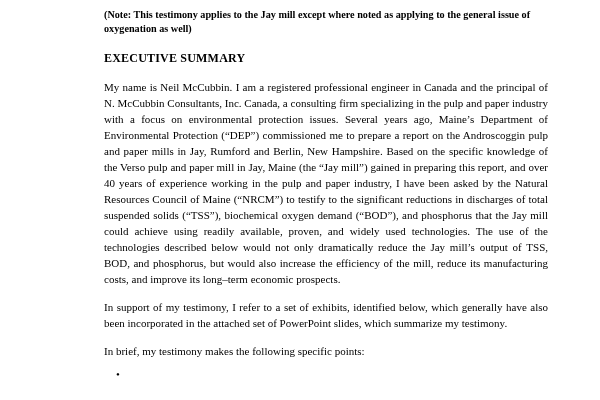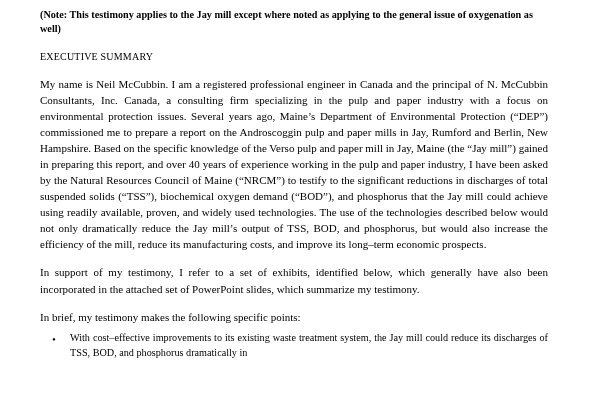--- a/index.html
+++ b/index.html
@@ -11,33 +11,33 @@
     height: 400px;
     background: #ffffff;
     font-family: "Liberation Serif", serif;
     color: #000000;
     overflow: hidden;
   }
   .page {
     box-sizing: border-box;
     width: 600px;
     height: 400px;
-    padding: 8px 52px 0 40px;
+    padding: 8px 52px 0 104px;
     background: #ffffff;
   }
   .note {
     font-weight: bold;
     font-size: 10.2px;
     line-height: 1.42;
     text-align: left;
     margin: 0 0 13px 0;
   }
   .heading {
-    font-weight: normal;
-    font-size: 10px;
+    font-weight: bold;
+    font-size: 12px;
     line-height: 1.4;
     margin: 0 0 12px 0;
     letter-spacing: 0.2px;
   }
   .para {
     font-size: 11px;
     line-height: 1.46;
     margin: 0 0 12px 0;
     text-align: justify;
     text-justify: inter-word;
@@ -76,17 +76,16 @@
 
   <p class="para">My name is Neil McCubbin. I am a registered professional engineer in Canada and the principal of N. McCubbin Consultants, Inc. Canada, a consulting firm specializing in the pulp and paper industry with a focus on environmental protection issues. Several years ago, Maine’s Department of Environmental Protection (“DEP”) commissioned me to prepare a report on the Androscoggin pulp and paper mills in Jay, Rumford and Berlin, New Hampshire. Based on the specific knowledge of the Verso pulp and paper mill in Jay, Maine (the “Jay mill”) gained in preparing this report, and over 40 years of experience working in the pulp and paper industry, I have been asked by the Natural Resources Council of Maine (“NRCM”) to testify to the significant reductions in discharges of total suspended solids (“TSS”), biochemical oxygen demand (“BOD”), and phosphorus that the Jay mill could achieve using readily available, proven, and widely used technologies. The use of the technologies described below would not only dramatically reduce the Jay mill’s output of TSS, BOD, and phosphorus, but would also increase the efficiency of the mill, reduce its manufacturing costs, and improve its long–term economic prospects.</p>
 
   <p class="para">In support of my testimony, I refer to a set of exhibits, identified below, which generally have also been incorporated in the attached set of PowerPoint slides, which summarize my testimony.</p>
 
   <p class="para last">In brief, my testimony makes the following specific points:</p>
 
   <ul class="bullet-list">
     <li class="bullet-item">
       <span class="dot">•</span>
-      <span>With cost–effective improvements to its existing waste treatment system, the Jay mill could reduce its discharges of TSS, BOD, and phosphorus dramatically in</span>
     </li>
   </ul>
 
 </div>
 
 </body></html>

